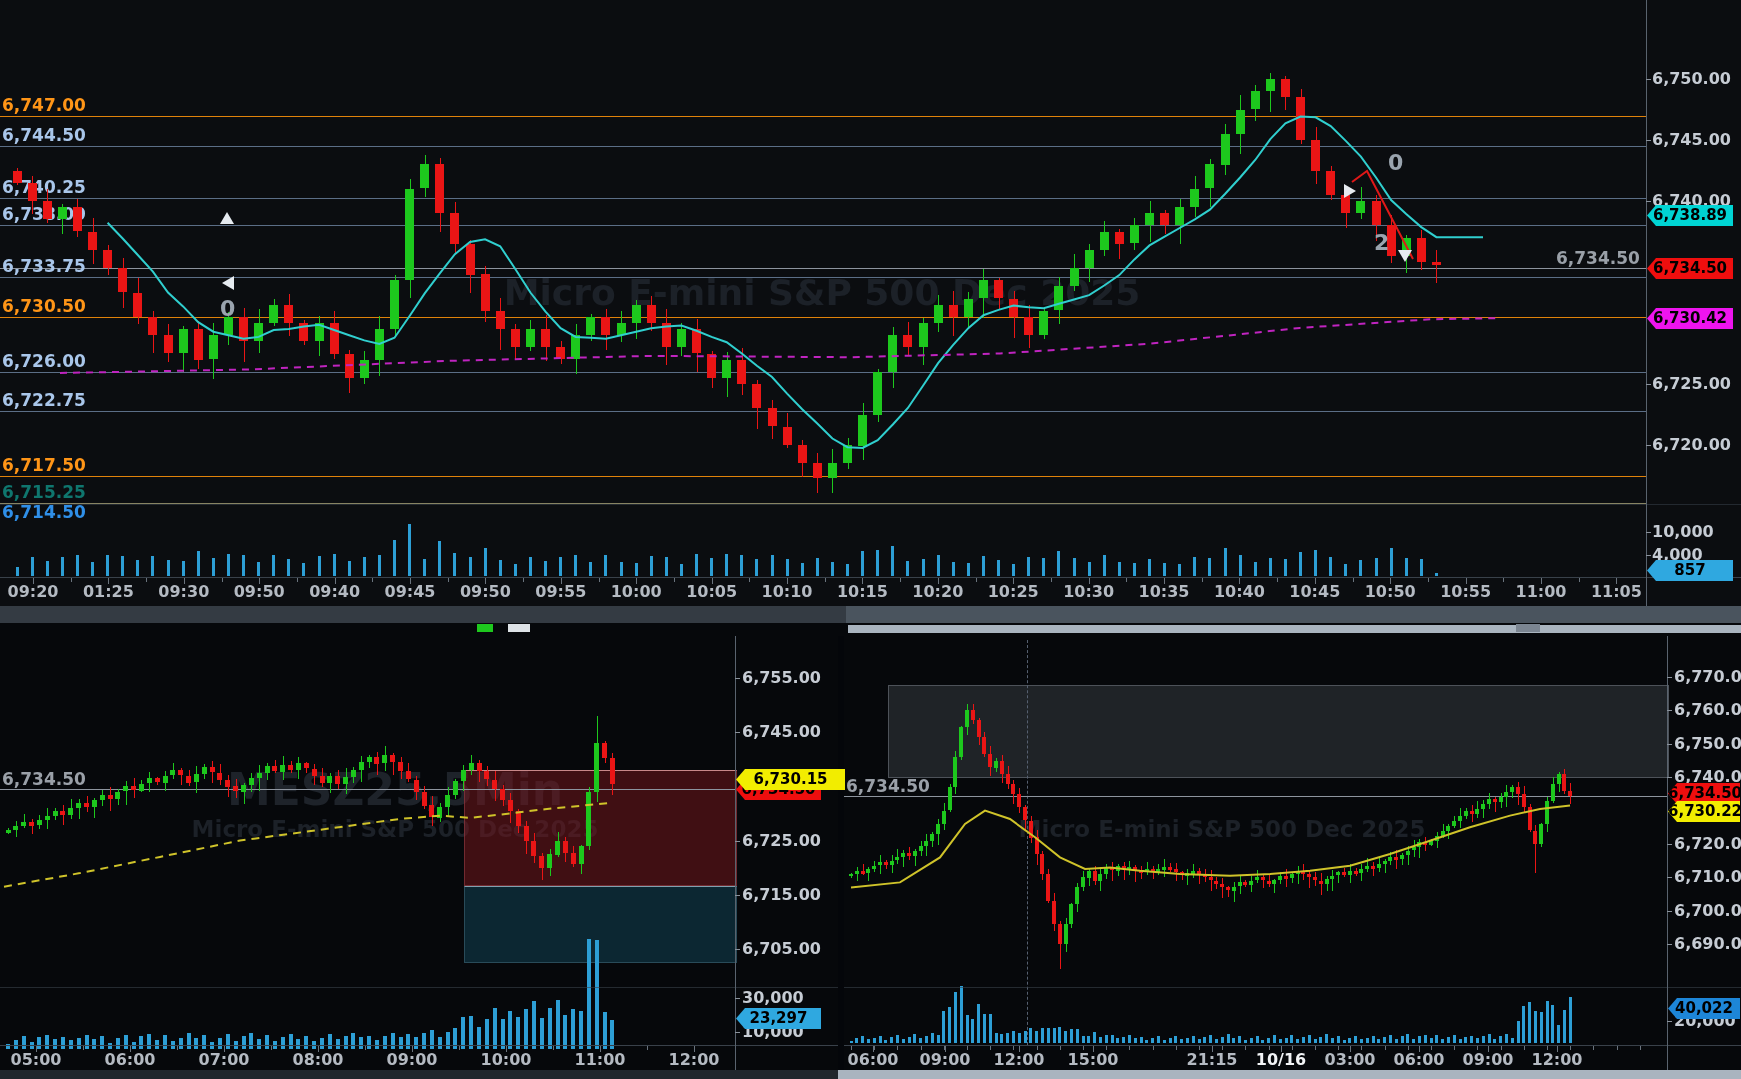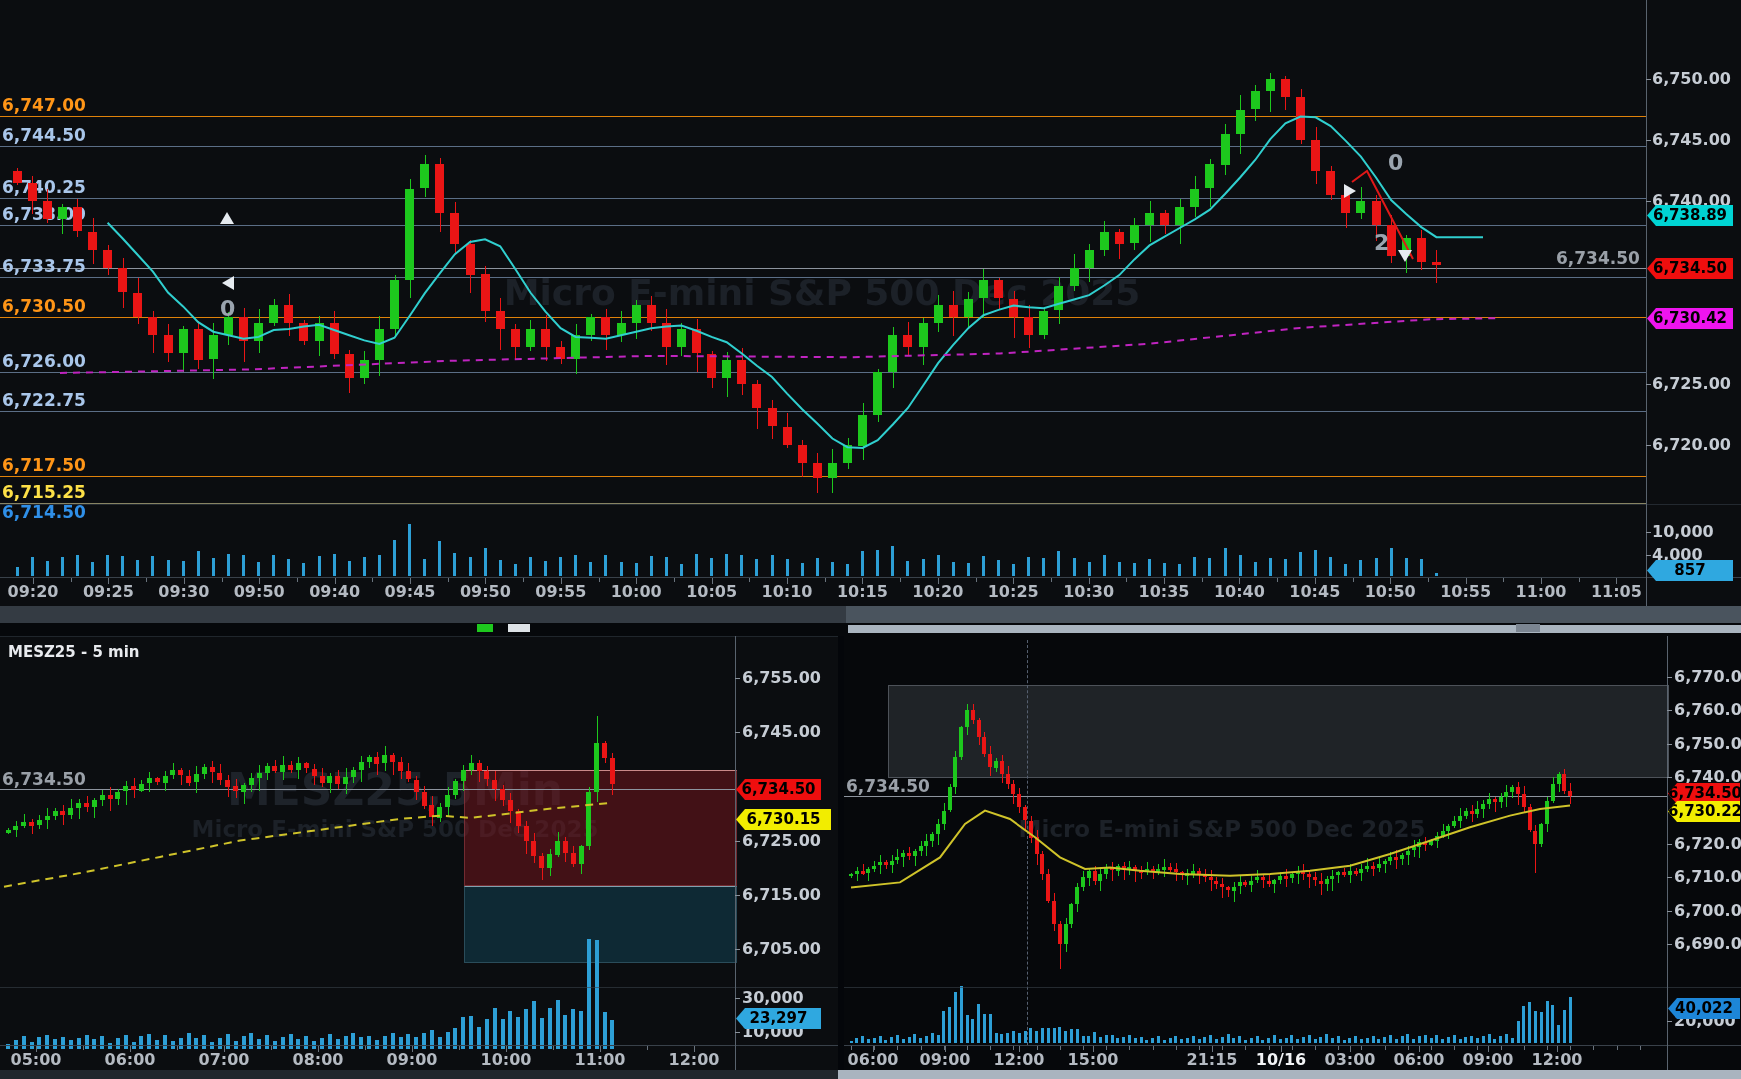--- a/index.html
+++ b/index.html
@@ -10,21 +10,21 @@
   .hdr{position:absolute;left:4px;top:2px;display:flex;gap:15px;font-size:16px;font-weight:bold;z-index:30;}
   .hdr .w{color:#e8eaee;} .hdr .g{color:#19e219;}
   .pane-title{position:absolute;font-size:15px;font-weight:bold;color:#e8eaee;z-index:30;}
   .wm1{position:absolute;font-size:66px;font-weight:bold;color:#1e232a;white-space:nowrap;transform:translateX(-50%);z-index:1;}
   .wm2{position:absolute;font-size:36px;font-weight:bold;color:#1c2128;white-space:nowrap;transform:translateX(-50%);z-index:1;}
   .wm1.sm{font-size:44px;} .wm2.sm{font-size:23px;}
   .hline{position:absolute;height:1px;z-index:4;}
   .l-orange{background:#e0820a;} .l-blue{background:rgba(158,192,232,0.55);}
   .l-gray{background:#8d949e;} .l-pale{background:rgba(205,197,145,0.65);}
   .left-lab{position:absolute;font-size:17px;font-weight:bold;z-index:6;white-space:nowrap;}
-  .t-orange{color:#ff9517;} .t-blue{color:#a9c6ea;} .t-pale{color:#fde047;} .t-openblue{color:#2f8fe8;}
+  .t-orange{color:#ff9517;} .t-blue{color:#a9c6ea;} .t-pale{color:#0f766e;} .t-openblue{color:#2f8fe8;}
   .wick{position:absolute;width:1px;z-index:8;}
   .body{position:absolute;z-index:9;}
   .cg{background:#1dc81d;} .cr{background:#ea1515;}
   .vbar{position:absolute;background:#2d9fd6;z-index:5;}
   .axis-border{position:absolute;width:1px;background:#59636e;z-index:12;}
   .sep{position:absolute;height:1px;background:#39414a;z-index:11;}
   .axis-lab{position:absolute;font-size:16px;font-weight:bold;color:#c6ccd4;z-index:13;white-space:nowrap;}
   .tickd{position:absolute;height:1px;width:5px;background:#8a929c;z-index:13;}
   .xlab{position:absolute;font-size:16px;font-weight:bold;color:#b4bac2;transform:translateX(-50%);z-index:13;white-space:nowrap;}
   .xlab.bold{color:#f2f4f6;}
@@ -65,23 +65,20 @@
     <div class="abs" style="left:0;top:578px;width:1646px;height:26px;"></div>
   </div>
 
   <div class="sb-track" style="left:0;top:606px;width:1741px;height:17px;"></div>
   <div class="sb-handle" style="left:846px;top:606px;width:895px;height:17px;"></div>
   <div class="sb-light" style="left:848px;top:625px;width:893px;height:8px;"></div>
   <div class="sb-mark" style="left:477px;top:624px;width:16px;height:8px;background:#1ec81e;"></div>
   <div class="sb-mark" style="left:508px;top:624px;width:22px;height:8px;background:#dde2e6;"></div>
   <div class="sb-mark" style="left:1516px;top:624px;width:24px;height:8px;background:#7b8591;"></div>
 
-  <div class="pane" id="pane-m5" style="left:0;top:636px;width:838px;height:434px;border-top:1px solid #20262c;">
-    <div class="pane-title" style="left:8px;top:6px;">MESZ25 - 5 min</div>
-  </div>
   <div class="wm1 sm" style="left:395px;top:764px;z-index:1;">MESZ25,5Min</div>
   <div class="wm2 sm" style="left:395px;top:816px;">Micro E-mini S&amp;P 500 Dec 2025</div>
   <div class="axis-border" style="left:735px;top:636px;height:434px;"></div>
   <div class="sep" style="left:0;top:987px;width:838px;opacity:0.6;"></div>
   <div class="sep" style="left:0;top:1045px;width:838px;"></div>
   <div class="abs" style="left:736px;top:636px;width:102px;height:409px;"></div>
   <div class="abs" style="left:0;top:1046px;width:735px;height:24px;"></div>
 
   <div class="abs" style="left:838px;top:636px;width:6px;height:443px;background:#04060a;z-index:15;"></div>
 
@@ -424,21 +421,21 @@
     <div class="axis-lab" style="left: 1652px; top: 522px;">10,000</div>
     <div class="tickd" style="left: 1646px; top: 555px;"></div>
     <div class="axis-lab" style="left: 1652px; top: 545px; text-align: right;">4,000</div>
     <div class="badge b-cyan" style="left: 1647px; top: 205px; width: 86px;">6,738.89</div>
     <div class="badge b-red" style="left: 1647px; top: 258px; width: 86px;">6,734.50</div>
     <div class="badge b-magenta" style="left: 1647px; top: 308px; width: 86px;">6,730.42</div>
     <div class="badge b-ltblue" style="left: 1647px; top: 560px; width: 86px;">857</div>
     <div class="xlab" style="left: 33px; top: 582px;">09:20</div>
     <div class="xtick" style="left: 33px; top: 578px; height: 6px;"></div>
     <div class="xtick" style="left: 71px; top: 578px; height: 4px;"></div>
-    <div class="xlab" style="left: 108.4px; top: 582px;">09:25</div>
+    <div class="xlab" style="left: 108.4px; top: 582px;">01:25</div>
     <div class="xtick" style="left: 108px; top: 578px; height: 6px;"></div>
     <div class="xtick" style="left: 146px; top: 578px; height: 4px;"></div>
     <div class="xlab" style="left: 183.8px; top: 582px;">09:30</div>
     <div class="xtick" style="left: 184px; top: 578px; height: 6px;"></div>
     <div class="xtick" style="left: 222px; top: 578px; height: 4px;"></div>
     <div class="xlab" style="left: 259.2px; top: 582px;">09:50</div>
     <div class="xtick" style="left: 259px; top: 578px; height: 6px;"></div>
     <div class="xtick" style="left: 297px; top: 578px; height: 4px;"></div>
     <div class="xlab" style="left: 334.6px; top: 582px;">09:40</div>
     <div class="xtick" style="left: 335px; top: 578px; height: 6px;"></div>
@@ -746,21 +743,21 @@
     <div class="axis-lab" style="left: 742px; top: 831px;">6,725.00</div>
     <div class="tickd" style="left: 735px; top: 895px;"></div>
     <div class="axis-lab" style="left: 742px; top: 885px;">6,715.00</div>
     <div class="tickd" style="left: 735px; top: 949px;"></div>
     <div class="axis-lab" style="left: 742px; top: 939px;">6,705.00</div>
     <div class="tickd" style="left: 735px; top: 998px;"></div>
     <div class="axis-lab" style="left: 742px; top: 988px;">30,000</div>
     <div class="tickd" style="left: 735px; top: 1032px;"></div>
     <div class="axis-lab" style="left: 742px; top: 1022px;">10,000</div>
     <div class="badge b-red" style="left: 736px; top: 779px; width: 85px;">6,734.50</div>
-    <div class="badge b-yellow" style="left: 736px; top: 809px; width: 95px;">6,730.15</div>
+    <div class="badge b-yellow" style="left: 736px; top: 769px; width: 109px;">6,730.15</div>
     <div class="badge b-ltblue" style="left: 736px; top: 1008px; width: 85px;">23,297</div>
     <div class="xlab" style="left: 36px; top: 1050px;">05:00</div>
     <div class="xtick" style="left: 36px; top: 1046px; height: 6px;"></div>
     <div class="xtick" style="left: 83px; top: 1046px; height: 4px;"></div>
     <div class="xlab" style="left: 130px; top: 1050px;">06:00</div>
     <div class="xtick" style="left: 130px; top: 1046px; height: 6px;"></div>
     <div class="xtick" style="left: 177px; top: 1046px; height: 4px;"></div>
     <div class="xlab" style="left: 224px; top: 1050px;">07:00</div>
     <div class="xtick" style="left: 224px; top: 1046px; height: 6px;"></div>
     <div class="xtick" style="left: 271px; top: 1046px; height: 4px;"></div>

